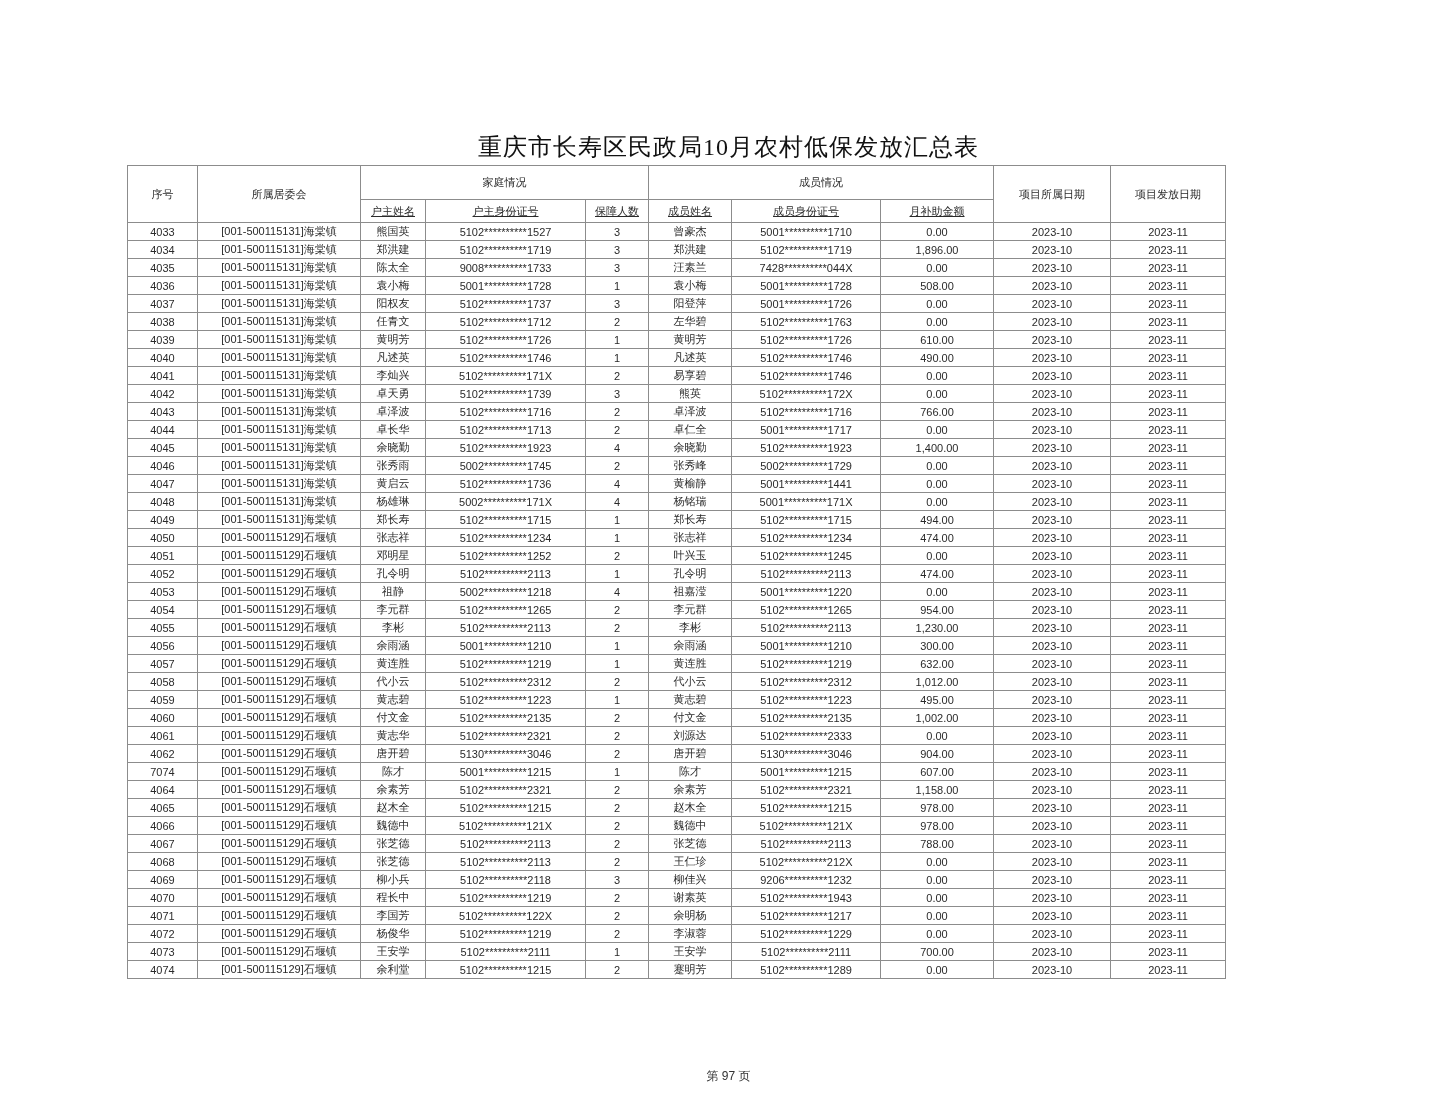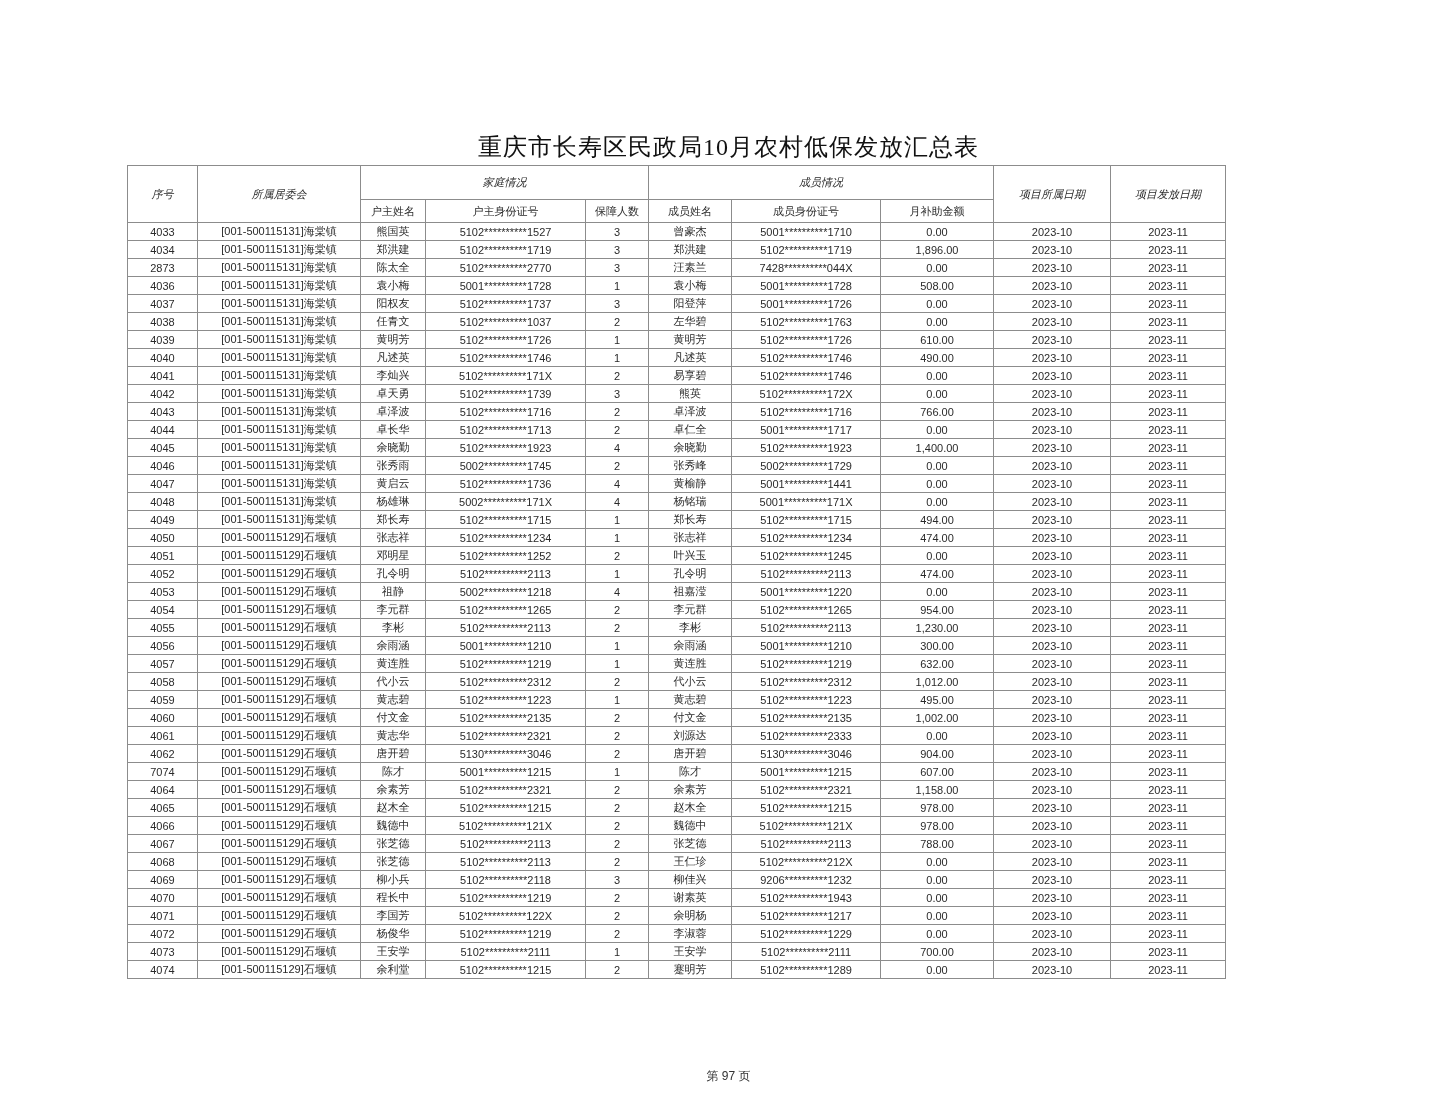--- a/index.html
+++ b/index.html
@@ -41,22 +41,22 @@
   }
   .summary-table th, .summary-table td {
     border: 1px solid #8c8c8c;
     text-align: center;
     vertical-align: middle;
     padding: 0 2px;
     overflow: hidden;
     white-space: nowrap;
     font-weight: normal;
   }
-  .summary-table thead tr.h1 th { height: 33px; font-style: italic; }
-  .summary-table thead tr.h2 th { height: 22px; }
+  .summary-table thead tr.h1 th { height: 33px; }
+  .summary-table thead tr.h2 th { height: 22px; text-decoration: underline; }
   .summary-table tbody td { height: 17px; }
   .footer {
     position: absolute;
     top: 1062px;
     left: 0;
     width: 100%;
     text-align: center;
     font-size: 12px;
     color: #333;
     margin-top: 6px;
@@ -119,24 +119,24 @@
           <td>郑洪建</td>
           <td>5102**********1719</td>
           <td>3</td>
           <td>郑洪建</td>
           <td>5102**********1719</td>
           <td>1,896.00</td>
           <td>2023-10</td>
           <td>2023-11</td>
         </tr>
         <tr>
-          <td>2873</td>
+          <td>4035</td>
           <td>[001-500115131]海棠镇</td>
           <td>陈太全</td>
-          <td>5102**********2770</td>
+          <td>9008**********1733</td>
           <td>3</td>
           <td>汪素兰</td>
           <td>7428**********044X</td>
           <td>0.00</td>
           <td>2023-10</td>
           <td>2023-11</td>
         </tr>
         <tr>
           <td>4036</td>
           <td>[001-500115131]海棠镇</td>
@@ -158,21 +158,21 @@
           <td>阳登萍</td>
           <td>5001**********1726</td>
           <td>0.00</td>
           <td>2023-10</td>
           <td>2023-11</td>
         </tr>
         <tr>
           <td>4038</td>
           <td>[001-500115131]海棠镇</td>
           <td>任青文</td>
-          <td>5102**********1037</td>
+          <td>5102**********1712</td>
           <td>2</td>
           <td>左华碧</td>
           <td>5102**********1763</td>
           <td>0.00</td>
           <td>2023-10</td>
           <td>2023-11</td>
         </tr>
         <tr>
           <td>4039</td>
           <td>[001-500115131]海棠镇</td>

